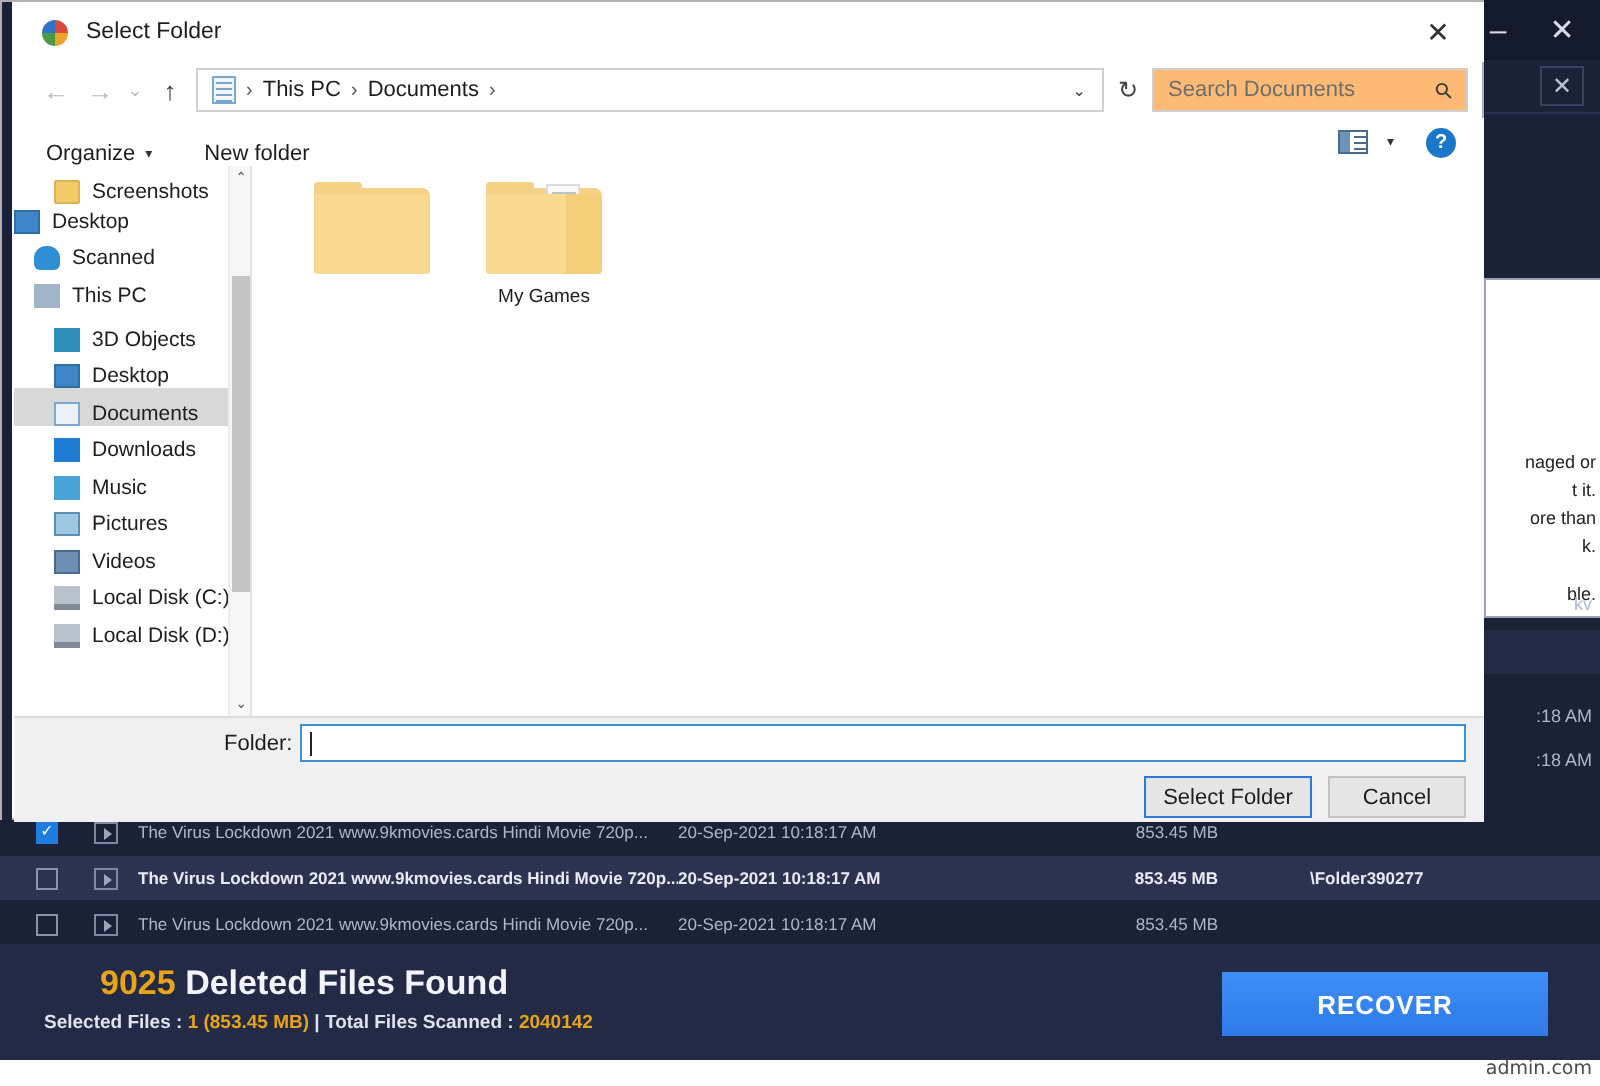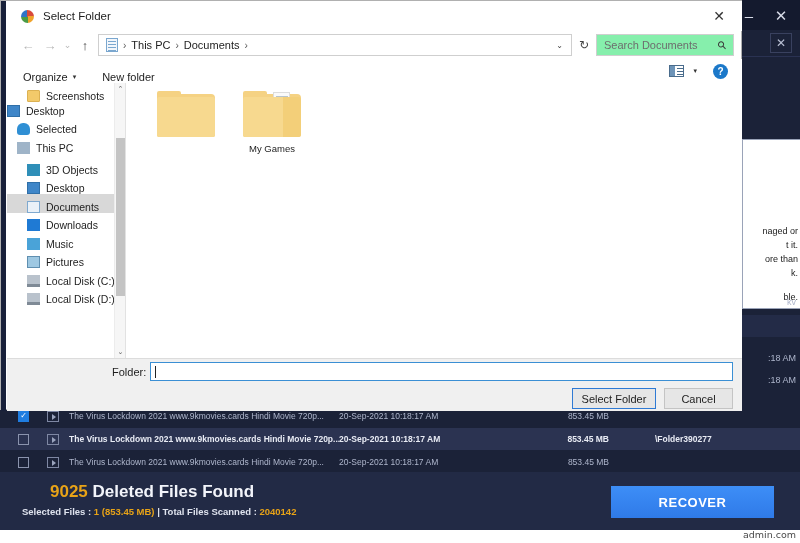--- a/index.html
+++ b/index.html
@@ -91,21 +91,21 @@
     align-items:center;box-sizing:border-box;margin-right:0px;}
   .crumb-icon{width:12px;height:14px;margin-left:7px;background:#f2f6fb;border:1px solid #7aa7cf;
     position:relative;flex:none;box-sizing:border-box;}
   .crumb-icon:before{content:"";position:absolute;left:1px;top:2px;width:8px;height:1px;
     background:#7aa7cf;box-shadow:0 3px 0 #7aa7cf,0 6px 0 #7aa7cf,0 9px 0 #7aa7cf;}
   .crumb-sep{margin:0 5px;color:#5a5a5a;font-size:10px;}
   .crumb{font-size:11px;color:#1d1d1d;}
   .crumb-caret{margin-left:auto;margin-right:8px;font-size:8px;color:#444;}
   .refresh{width:24px;height:22px;display:flex;align-items:center;justify-content:center;
     font-size:12px;color:#444;}
-  .searchbox{width:138px;height:22px;border:1px solid #cfcfcf;background:#86efac;display:flex;
+  .searchbox{width:158px;height:22px;border:1px solid #cfcfcf;background:#fdba74;display:flex;
     align-items:center;box-sizing:border-box;margin-right:8px;}
   .search-ph{font-size:11px;color:#6d6d6d;margin-left:7px;}
   .search-ico{margin-left:auto;margin-right:7px;font-size:11px;color:#3a3a3a;transform:rotate(-45deg);}
 
   
   .cmdbar{position:absolute;left:6px;top:58px;width:735px;height:24px;
     border-bottom:1px solid #dcdcdc;display:flex;align-items:center;background:#fff;}
   .cmd{font-size:11px;color:#1d1d1d;margin-left:16px;display:flex;align-items:center;gap:5px;cursor:default;margin-top:11px;}
   .cmd .dd{font-size:7px;color:#333;}
   .cmd2{margin-left:26px;}
@@ -298,21 +298,21 @@
       <div class="titem ind2">
         <span class="tico folder-ico"></span>
         <span>Screenshots</span>
       </div>
       <div class="titem">
         <span class="tico mon-ico"></span>
         <span>Desktop</span>
       </div>
       <div class="titem ind1">
         <span class="tico cloud-ico"></span>
-        <span>Selected</span>
+        <span>Scanned</span>
       </div>
       <div class="titem ind1">
         <span class="tico pc-ico"></span>
         <span>This PC</span>
       </div>
       <div class="titem ind2">
         <span class="tico obj3d-ico"></span>
         <span>3D Objects</span>
       </div>
       <div class="titem ind2">
@@ -327,20 +327,24 @@
         <span class="tico down-ico"></span>
         <span>Downloads</span>
       </div>
       <div class="titem ind2">
         <span class="tico music-ico"></span>
         <span>Music</span>
       </div>
       <div class="titem ind2">
         <span class="tico pic-ico"></span>
         <span>Pictures</span>
+      </div>
+      <div class="titem ind2">
+        <span class="tico vid-ico"></span>
+        <span>Videos</span>
       </div>
       <div class="titem ind2">
         <span class="tico disk-ico"></span>
         <span>Local Disk (C:)</span>
       </div>
       <div class="titem ind2">
         <span class="tico disk-ico"></span>
         <span>Local Disk (D:)</span>
       </div>
     </div>

